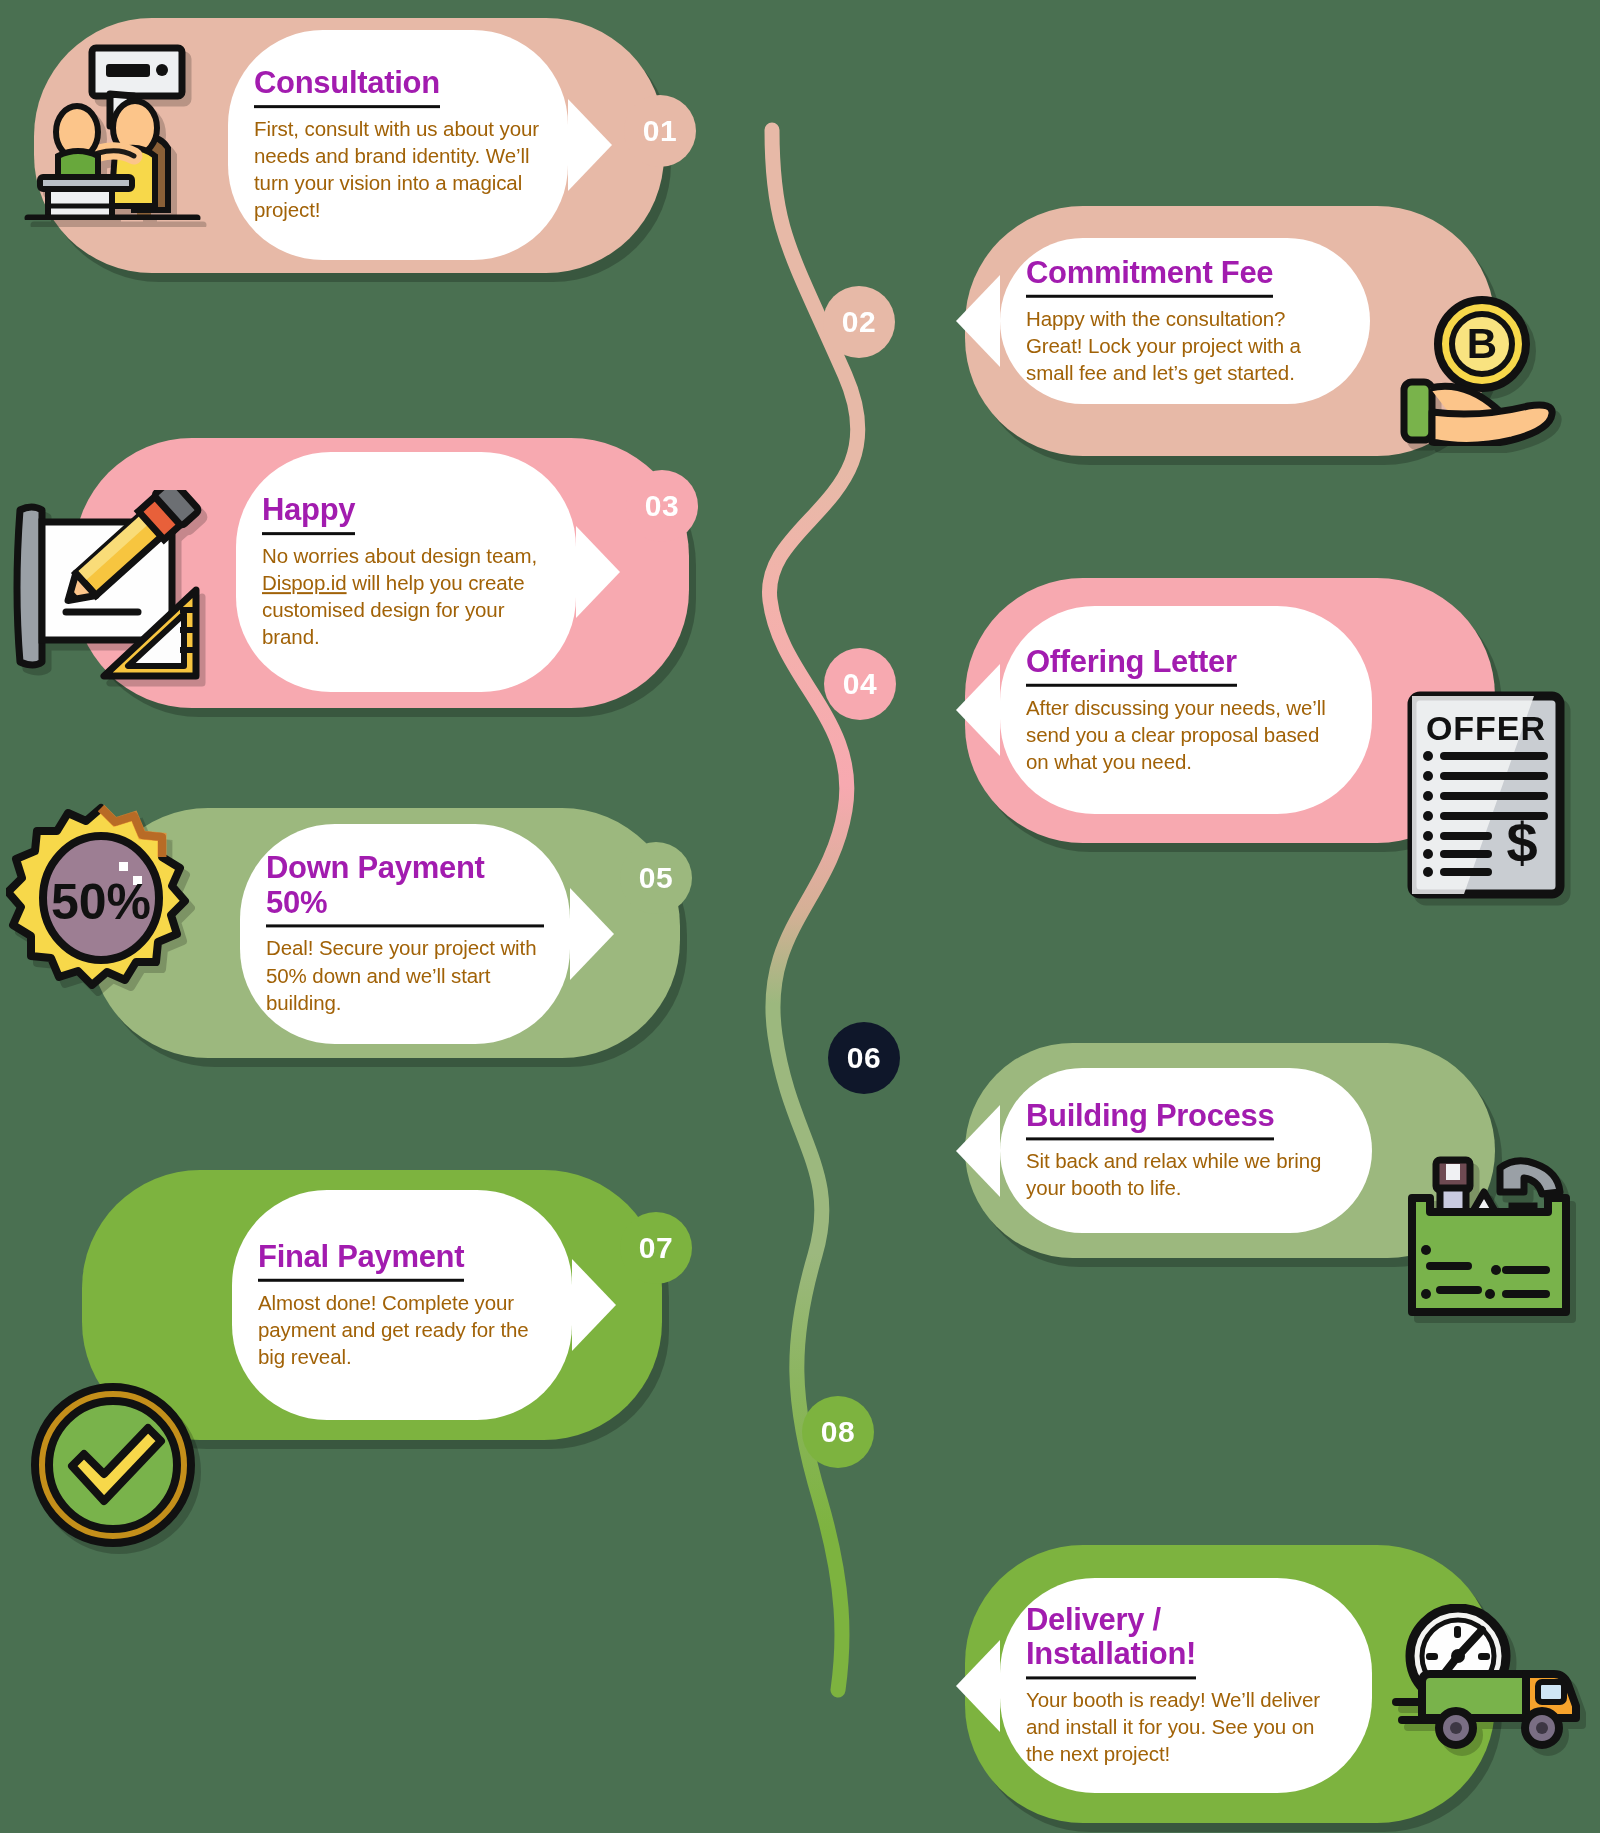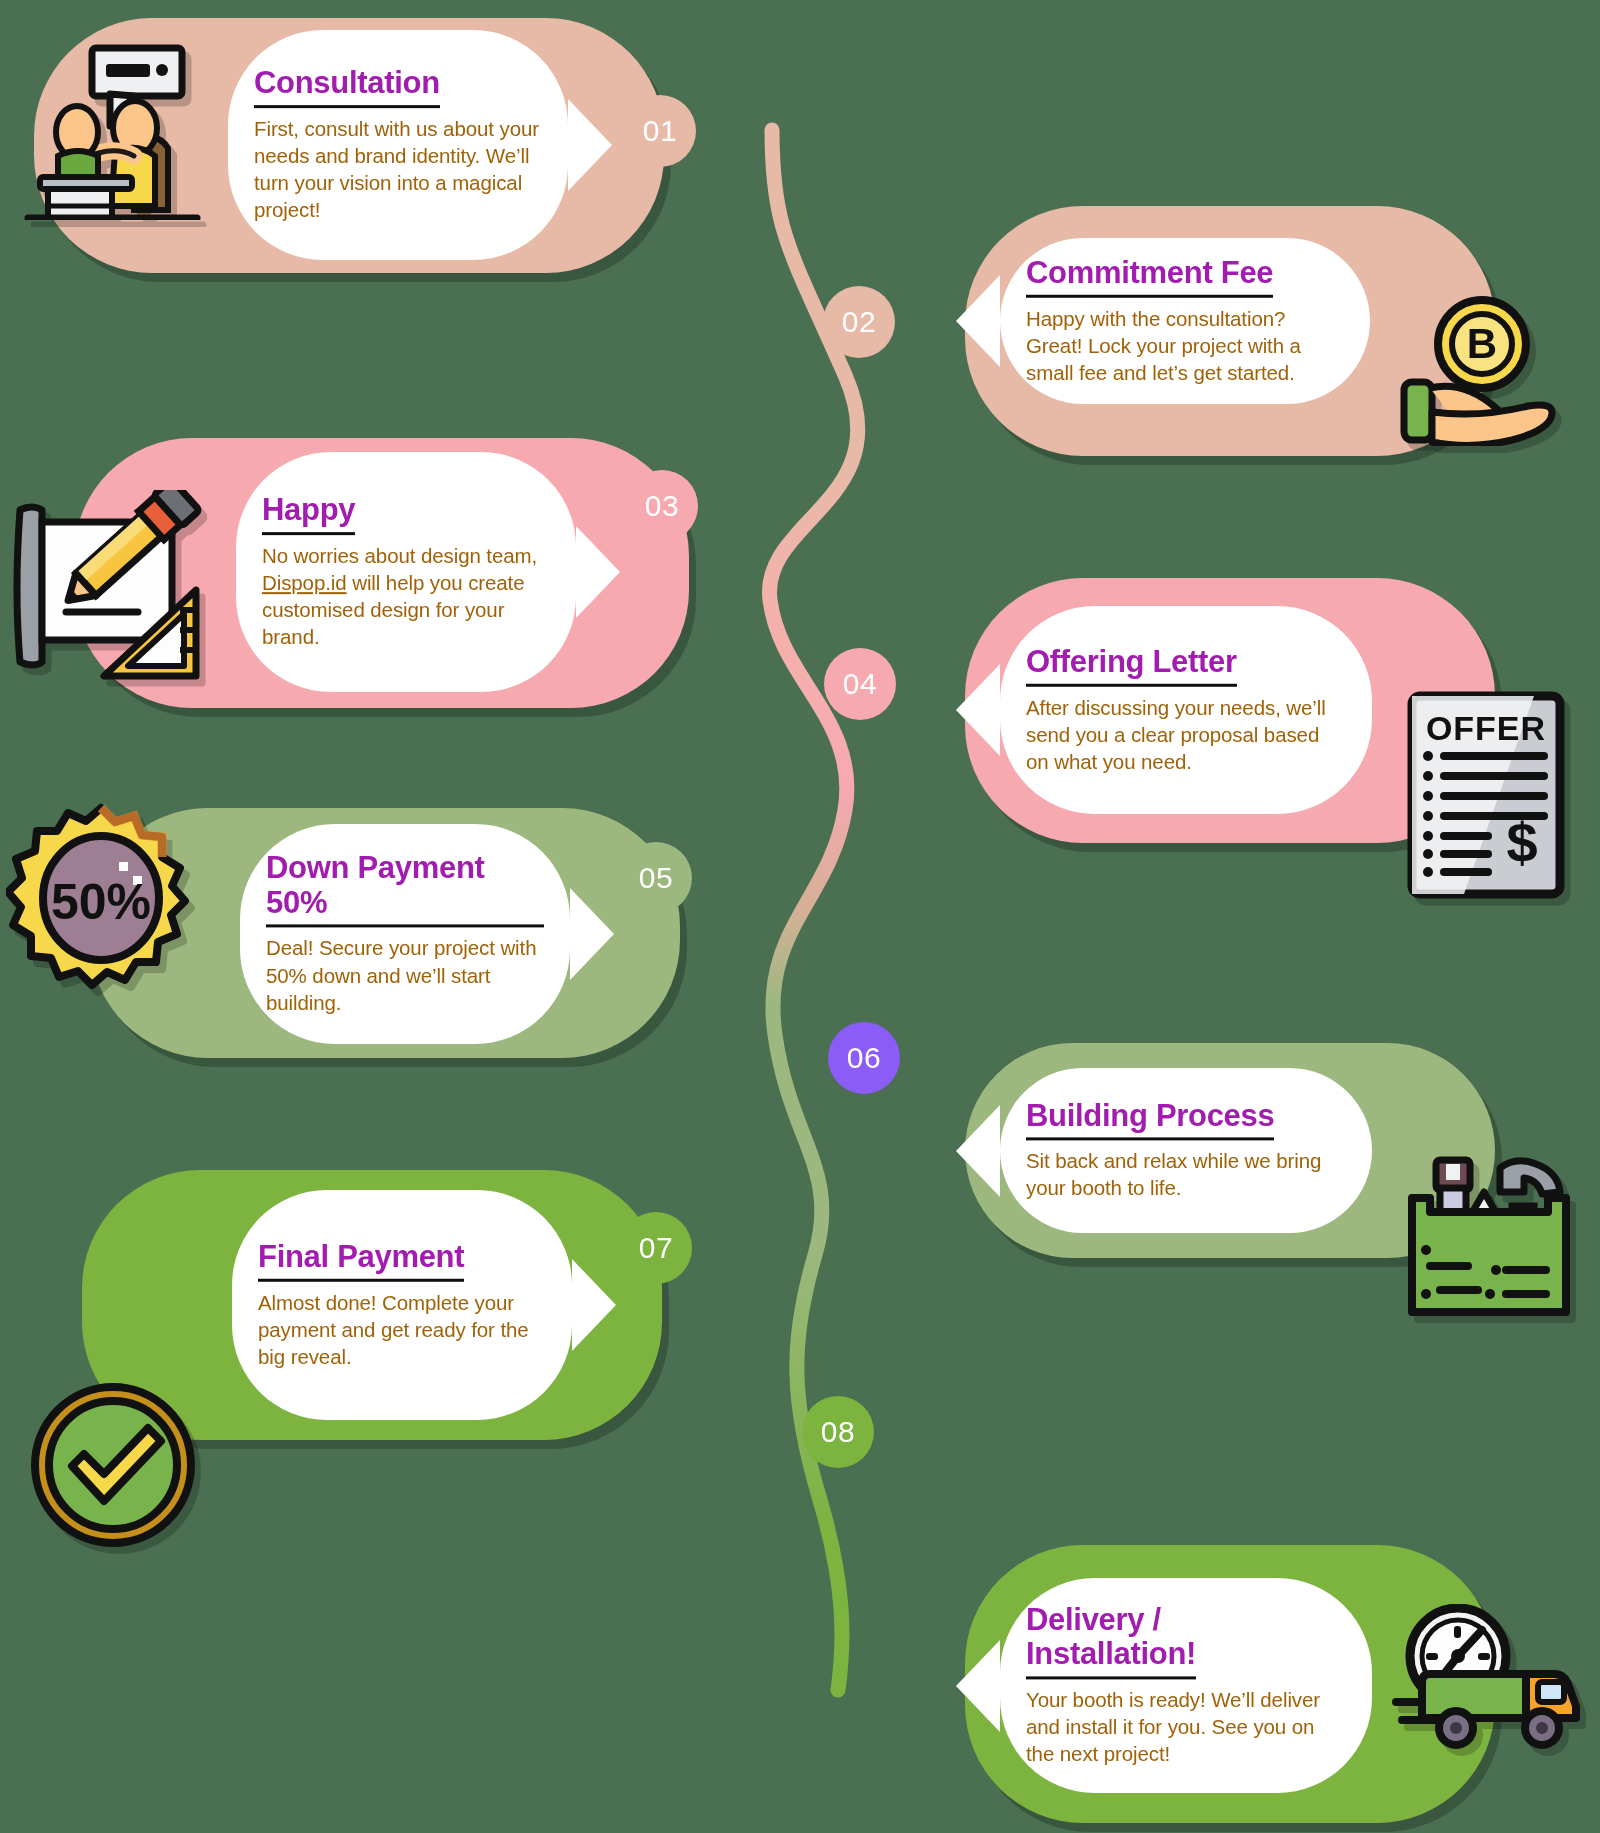--- a/index.html
+++ b/index.html
@@ -95,21 +95,21 @@
   
   .num-badge {
     position: absolute;
     width: 72px; height: 72px;
     border-radius: 50%;
     display: flex;
     align-items: center;
     justify-content: center;
     color: #ffffff;
     font-size: 30px;
-    font-weight: 400;
+    font-weight: 700;
     letter-spacing: 0.5px;
     z-index: 4;
   }
 
   
   .icon-box {
     position: absolute;
     z-index: 5;
     filter: drop-shadow(6px 7px 0 rgba(0,0,0,0.20));
   }
@@ -339,21 +339,21 @@
           <circle cx="92" cy="118" r="5"></circle>
             <rect x="98" y="114" width="48" height="8" rx="4"></rect>
           <rect x="32" y="134" width="46" height="8" rx="4"></rect>
           <circle cx="22" cy="142" r="5"></circle>
             <circle cx="86" cy="142" r="5"></circle>
           <rect x="98" y="138" width="48" height="8" rx="4"></rect>
         </g>
       </svg>
     </div>
 
-    <div class="num-badge" style="left:828px; top:1022px; background:#8b5cf6;">06</div>
+    <div class="num-badge" style="left:828px; top:1022px; background:#0f172a;">06</div>
   </div>
 
   <div class="step">
     <div class="pill" style="left:82px; top:1170px; width:580px; height:270px; background:#7db33f;"></div>
 
     <div class="icon-box" style="left:28px; top:1380px; width:170px; height:170px;">
       <svg width="170" height="170" viewBox="0 0 170 170">
         <circle cx="85" cy="85" r="78" fill="#c48f1a" stroke="#111" stroke-width="8"></circle>
         <circle cx="85" cy="85" r="64" fill="#79b34b" stroke="#111" stroke-width="8"></circle>
         <path d="M44 86 l12 -12 l20 20 l44 -46 l13 13 l-57 60 Z" fill="#f7d84a" stroke="#111" stroke-width="8" stroke-linejoin="round"></path>

